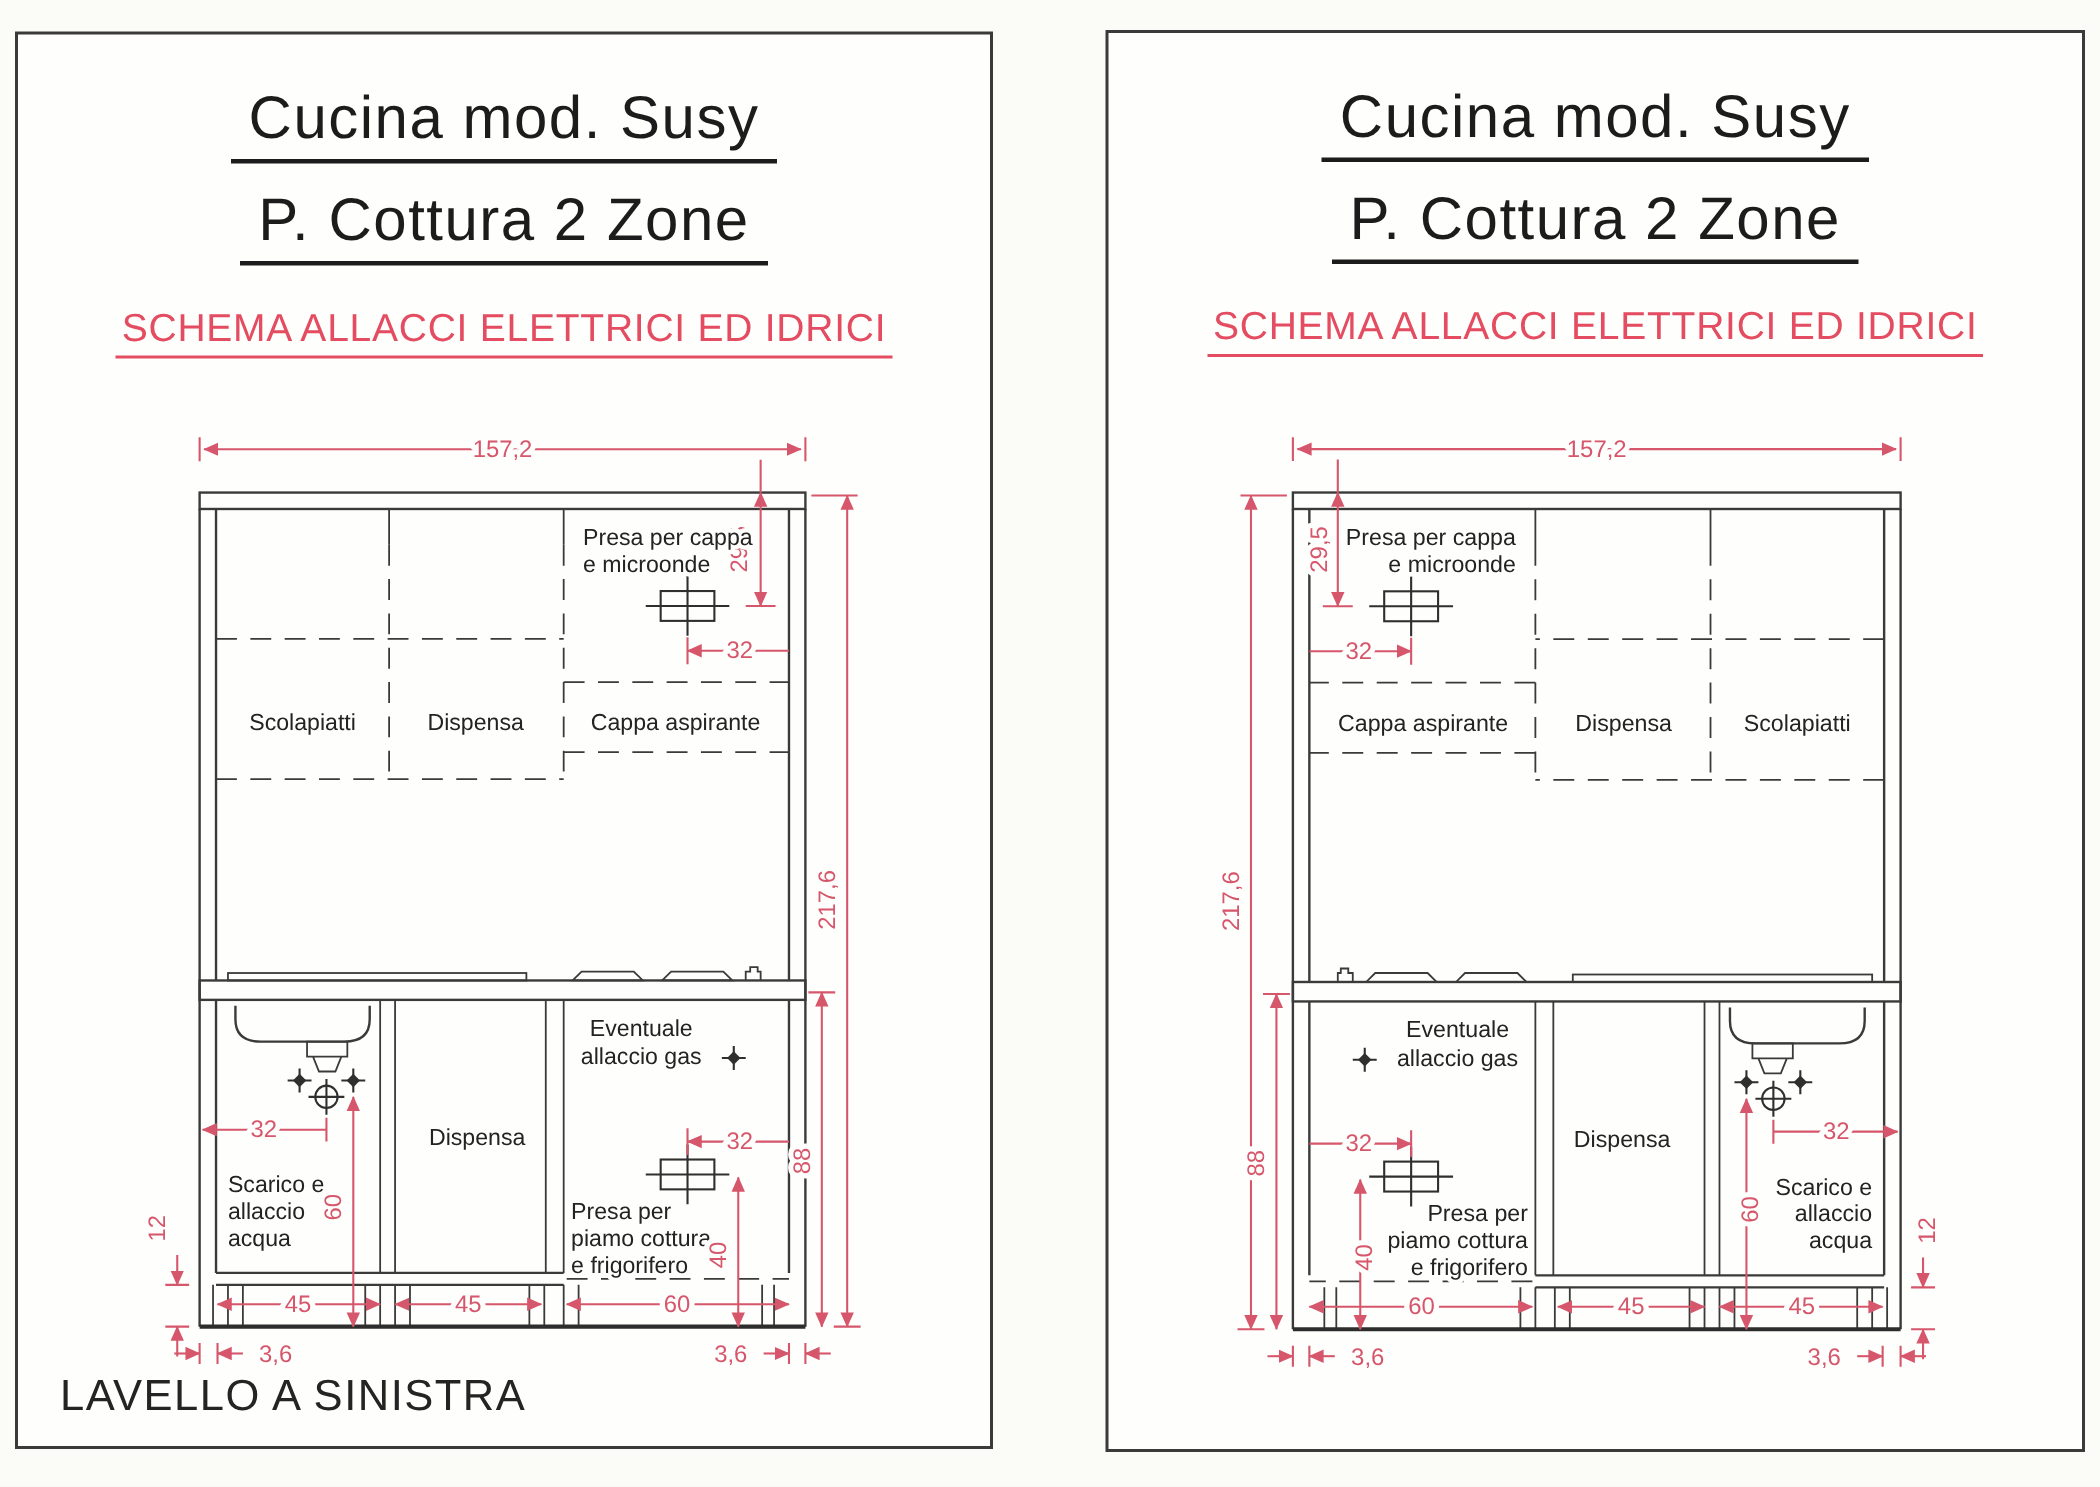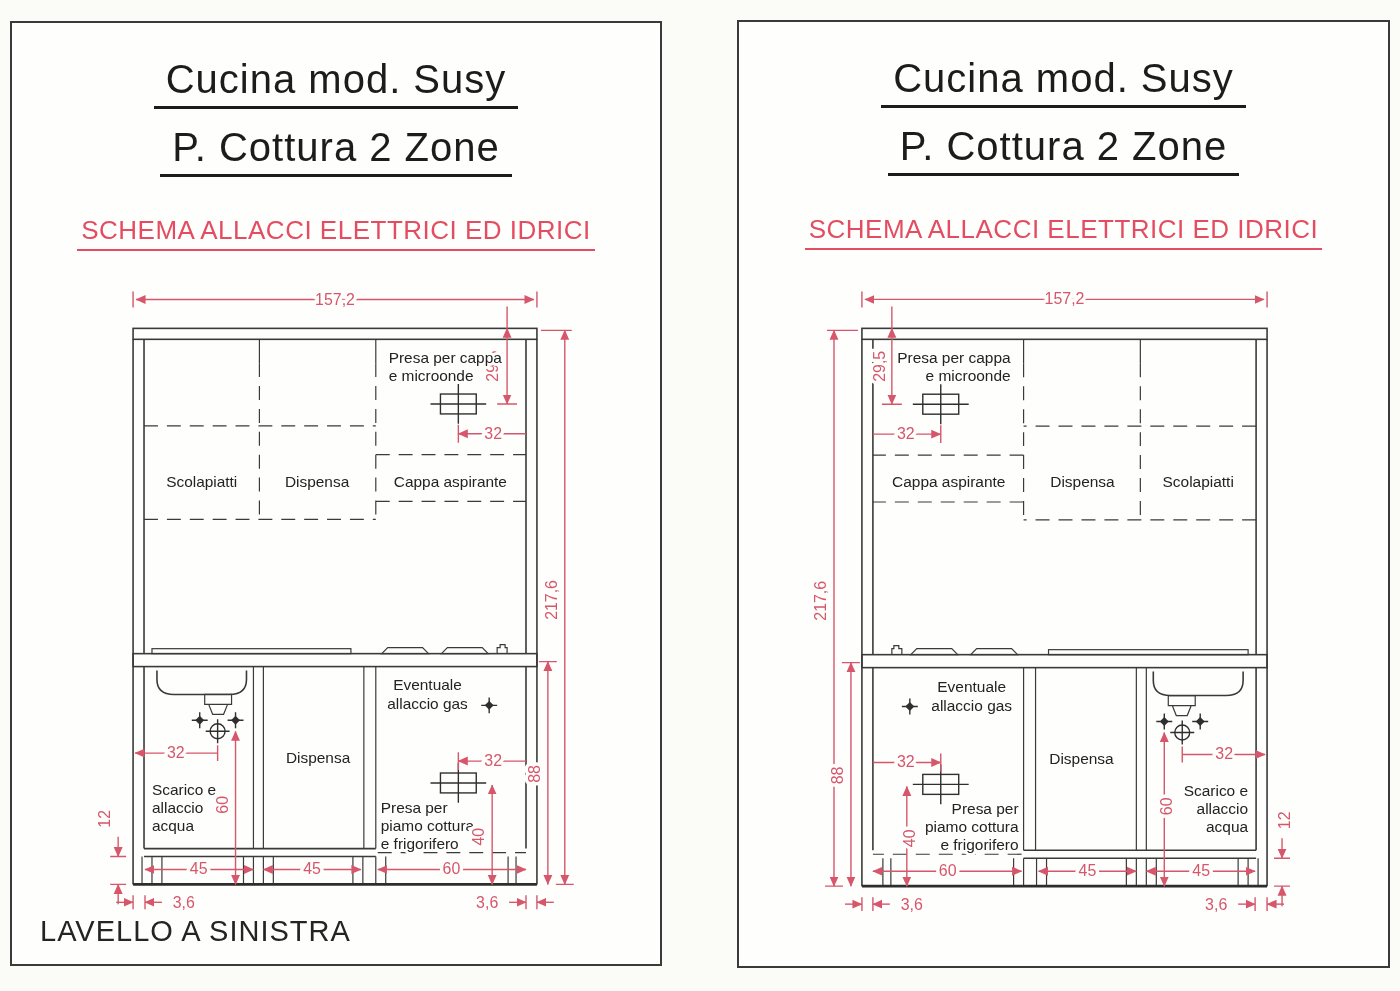--- a/index.html
+++ b/index.html
@@ -5,21 +5,21 @@
   html,body{margin:0;padding:0;background:#f6f6f2;}
   .canvas{position:relative;width:1400px;height:991px;background:#fbfbf8;overflow:hidden;
           font-family:"Liberation Sans",sans-serif;}
   .page{position:absolute;background:#fefefc;border:2px solid #3a3a3a;box-sizing:border-box;}
   .page-left{left:10px;top:21px;width:652px;height:945px;}
   .page-right{left:737px;top:20px;width:653px;height:948px;}
   .titles{position:absolute;top:34px;left:0;right:0;text-align:center;z-index:2;}
   .t-main{display:inline-block;font-size:40px;color:#1c1c1c;letter-spacing:1px;
           border-bottom:3px solid #1c1c1c;padding:0 12px 4px;margin:0 0 16px;}
   .t-sub{display:inline-block;font-size:26px;letter-spacing:.5px;
-         border-bottom:2px solid;padding:0 4px 3px;margin-top:22px;text-align:right;}
+         border-bottom:2px solid;padding:0 4px 3px;margin-top:10px;text-align:right;}
   .titles .row{display:block;}
   .footer{position:absolute;bottom:16px;font-size:29px;color:#242424;letter-spacing:1px;z-index:2;}
   .footer-left{left:28px;}
   .footer-right{right:42px;}
   svg.diagram{position:absolute;left:0;top:0;width:100%;height:100%;z-index:1;}
   .k{stroke:#3a3a3a;fill:none;stroke-width:1.6;}
   .k2{stroke:#3a3a3a;fill:none;stroke-width:1.2;}
   .dash{stroke-dasharray:14 9;}
   .floor{stroke:#2d2d2d;fill:none;stroke-width:2.8;}
   .r{fill:none;stroke-width:1.4;}

